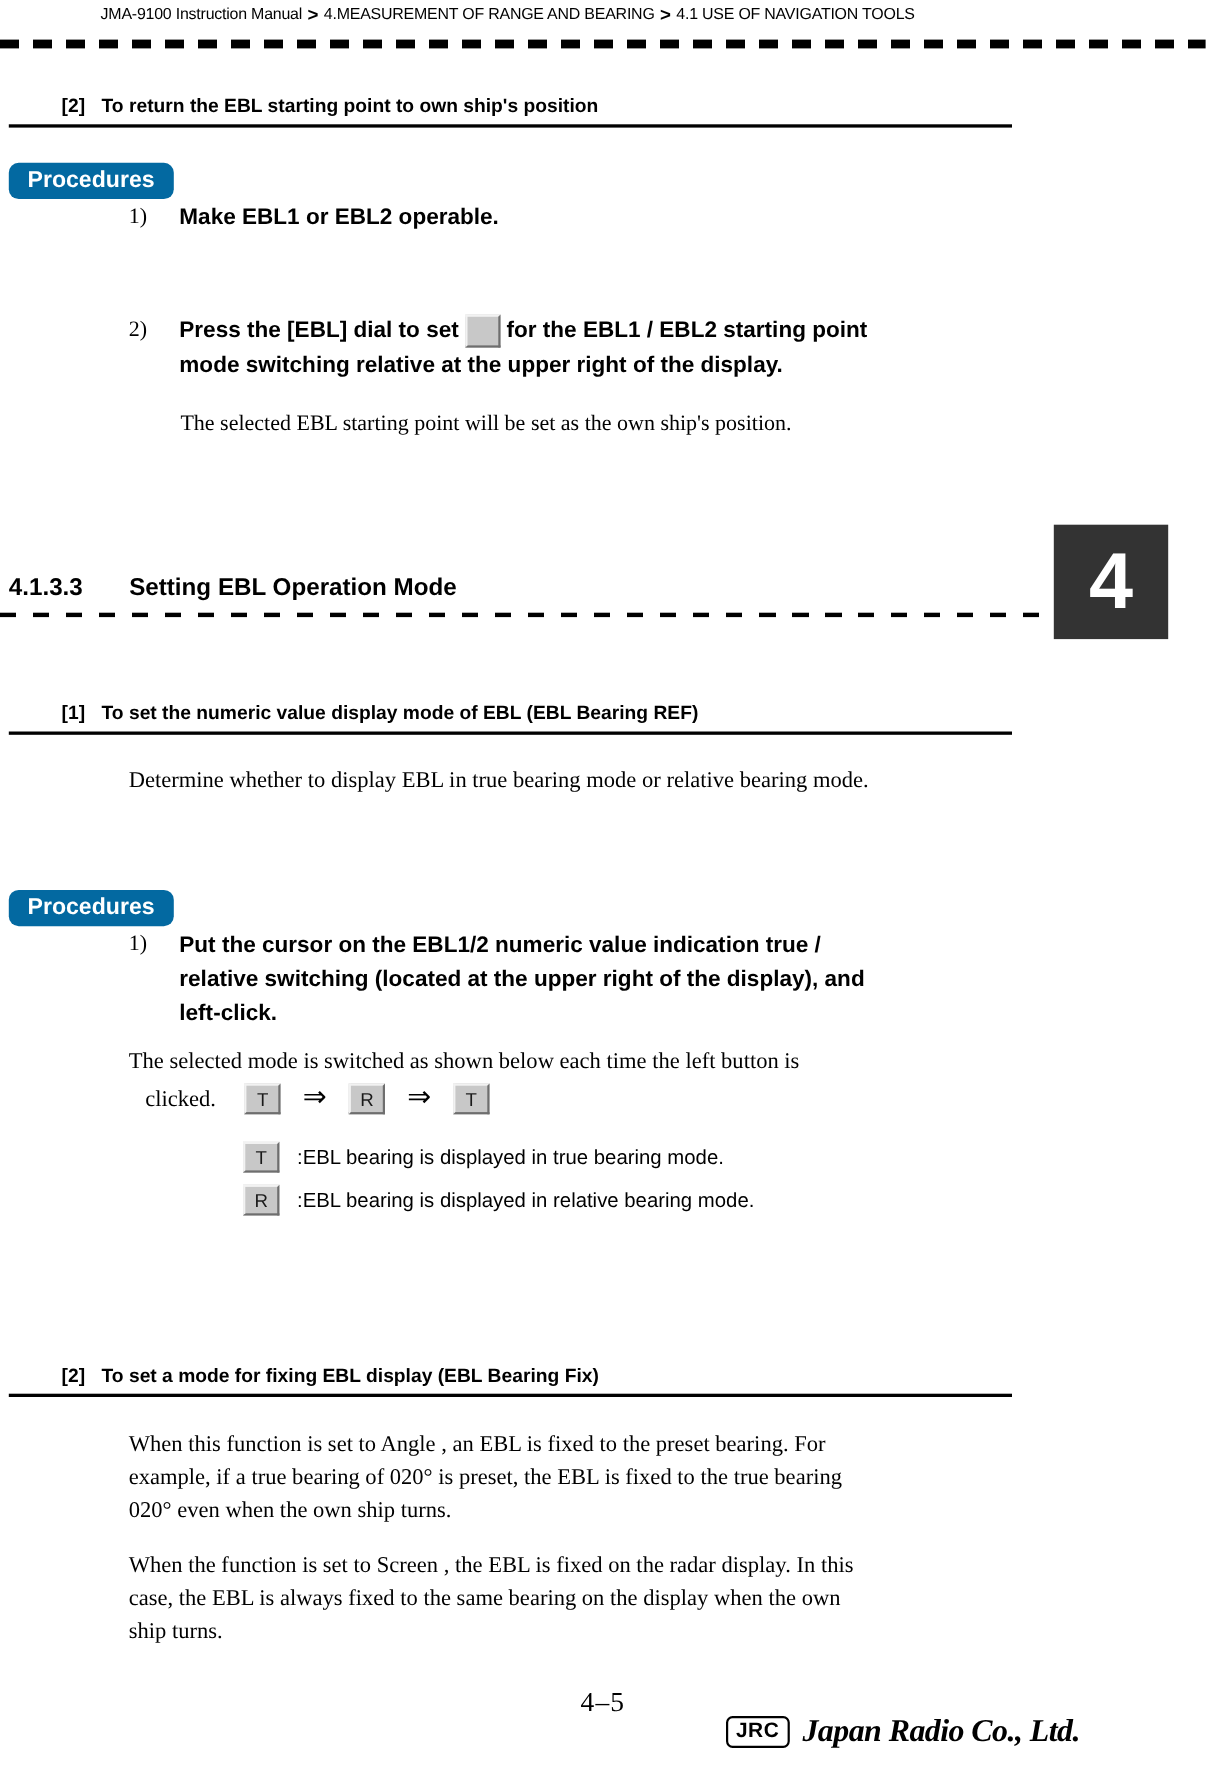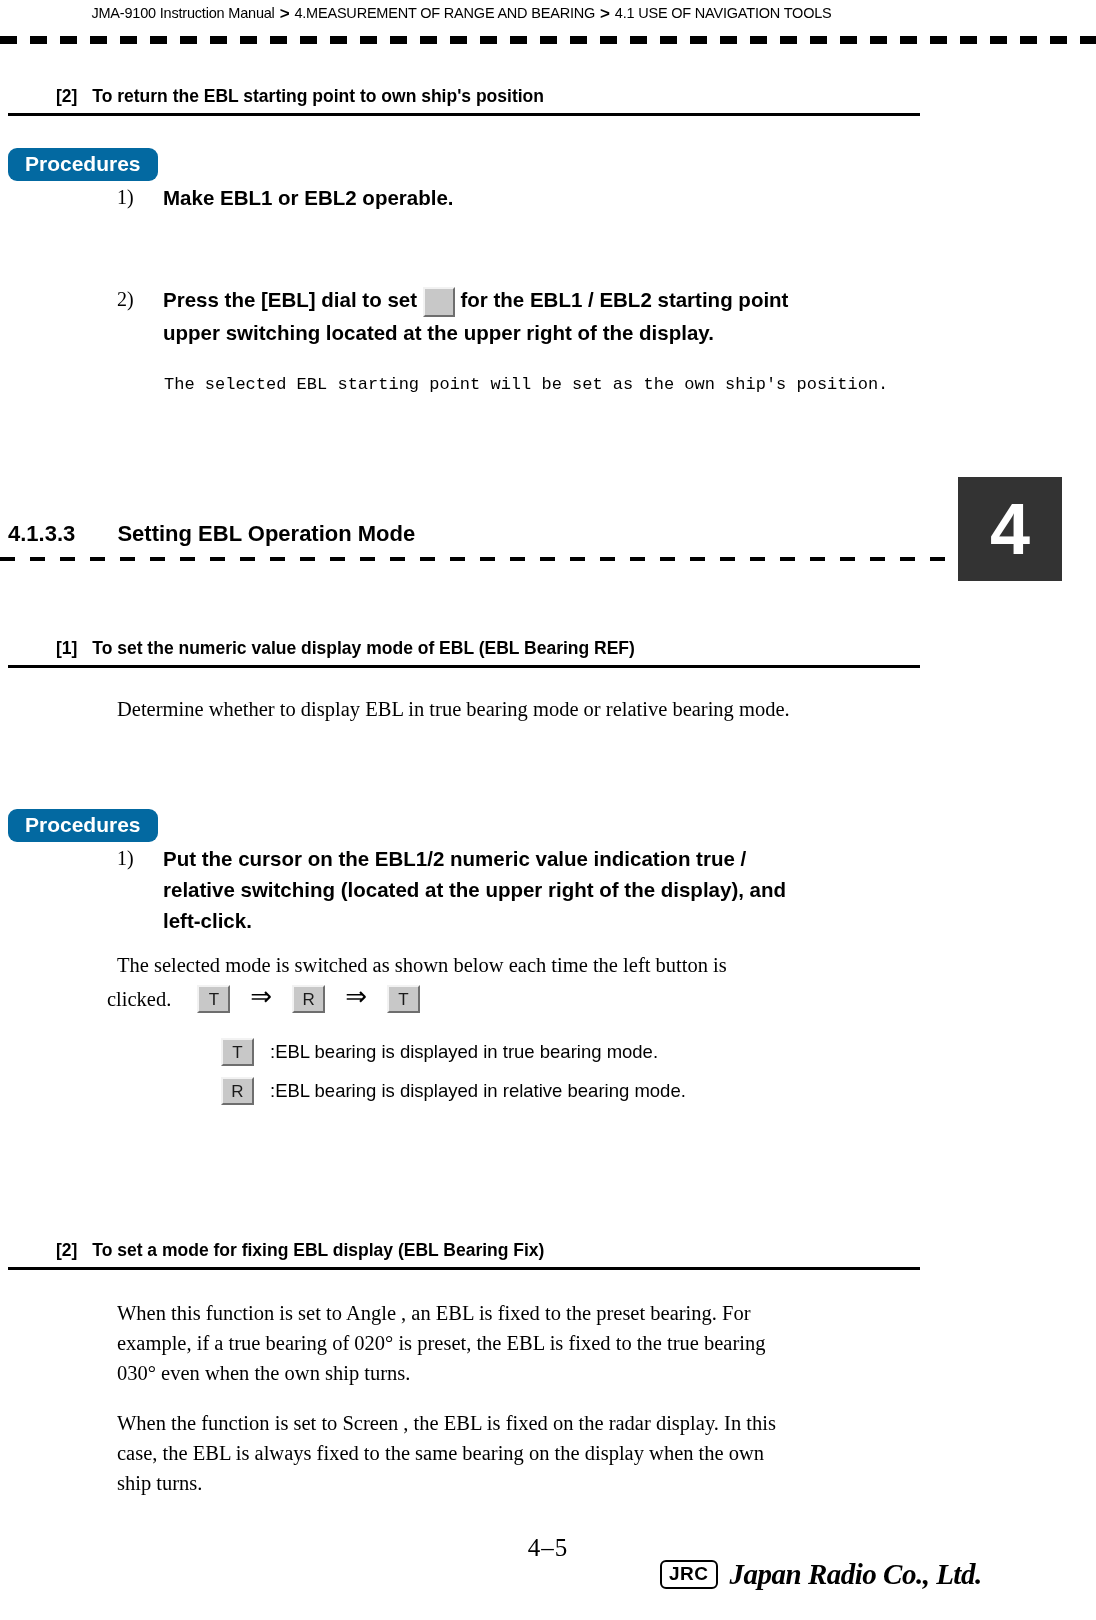--- a/index.html
+++ b/index.html
@@ -122,22 +122,22 @@
 
   
   .body-text {
     position: absolute;
     font-family: "Liberation Serif", serif;
     font-size: 20.5px;
     line-height: 30px;
   }
   .body-small {
     position: absolute;
-    font-family: Liberation Mono, monospace;
-    font-size: 17px;
+    font-family: Liberation Serif, serif;
+    font-size: 20px;
     line-height: 24px;
   }
 
   
   .section-heading {
     position: absolute;
     font-family: "Liberation Sans", sans-serif;
     font-weight: bold;
     font-size: 22px;
     white-space: nowrap;
@@ -269,21 +269,21 @@
   <span class="step-num">1)</span>
   <span class="step-body">Make EBL1 or EBL2 operable.</span>
 </div>
 
 <div class="step" style="left:117px; top:284px; width:820px;">
   <span class="step-num">2)</span>
   <span class="step-body">
     <span> Press the [EBL] dial to set</span>
     <span class="gui-btn blank"></span>
     <span>for the EBL1 / EBL2 starting point</span><br>
-    <span>upper switching located at the upper right of the display.</span>
+    <span>mode switching relative at the upper right of the display.</span>
   </span>
 </div>
 
 <div class="body-small" style="left:164px; top:373px;">The selected EBL starting point will be set as the own ship's position.</div>
 
 <div class="section-heading" style="left:8px; top:521px;">
   <span class="sh-num">4.1.3.3</span>
   <span>Setting EBL Operation Mode</span>
 </div>
 <div class="section-dashrule" style="left:0px; top:557px; width:950px;"></div>
@@ -302,21 +302,21 @@
   <span class="step-num">1)</span>
   <span class="step-body">
     <span>Put the cursor on the EBL1/2 numeric value indication true /</span><br>
     <span>relative switching (located at the upper right of the display), and</span><br>
     <span>left-click.</span>
   </span>
 </div>
 
 <div class="body-text" style="left:117px; top:950px;">The selected mode is switched as shown below each time the left button is</div>
 
-<div class="switch-row" style="left:107px; top:984px;">
+<div class="switch-row" style="left:132px; top:984px;">
   <span class="body-text" style="position:static;">clicked.</span>
   <span class="gui-btn tr" style="margin-left:26px;">T</span>
   <span class="arrow-glyph">⇒</span>
   <span class="gui-btn tr">R</span>
   <span class="arrow-glyph">⇒</span>
   <span class="gui-btn tr">T</span>
 </div>
 
 <div class="legend-row" style="left:221px; top:1038px;">
   <span class="gui-btn tr">T</span>
@@ -330,21 +330,21 @@
 
 <div class="bracket-head" style="left:56px; top:1240px;">
   <span class="bnum">[2]</span>
   <span>To set a mode for fixing EBL display (EBL Bearing Fix)</span>
 </div>
 <div class="bracket-rule" style="left:8px; top:1267px; width:912px;"></div>
 
 <div class="body-text" style="left:117px; top:1298px; width:820px;">
   <span>When this function is set to  Angle , an EBL is fixed to the preset bearing. For</span><br>
   <span>example, if a true bearing of 020° is preset, the EBL is fixed to the true bearing</span><br>
-  <span>030° even when the own ship turns.</span>
+  <span>020° even when the own ship turns.</span>
 </div>
 
 <div class="body-text" style="left:117px; top:1408px; width:830px;">
   <span>When the function is set to  Screen , the EBL is fixed on the radar display. In this</span><br>
   <span>case, the EBL is always fixed to the same bearing on the display when the own</span><br>
   <span>ship turns.</span>
 </div>
 
 <div class="page-number">4–5</div>
 <div class="footer-logo">

